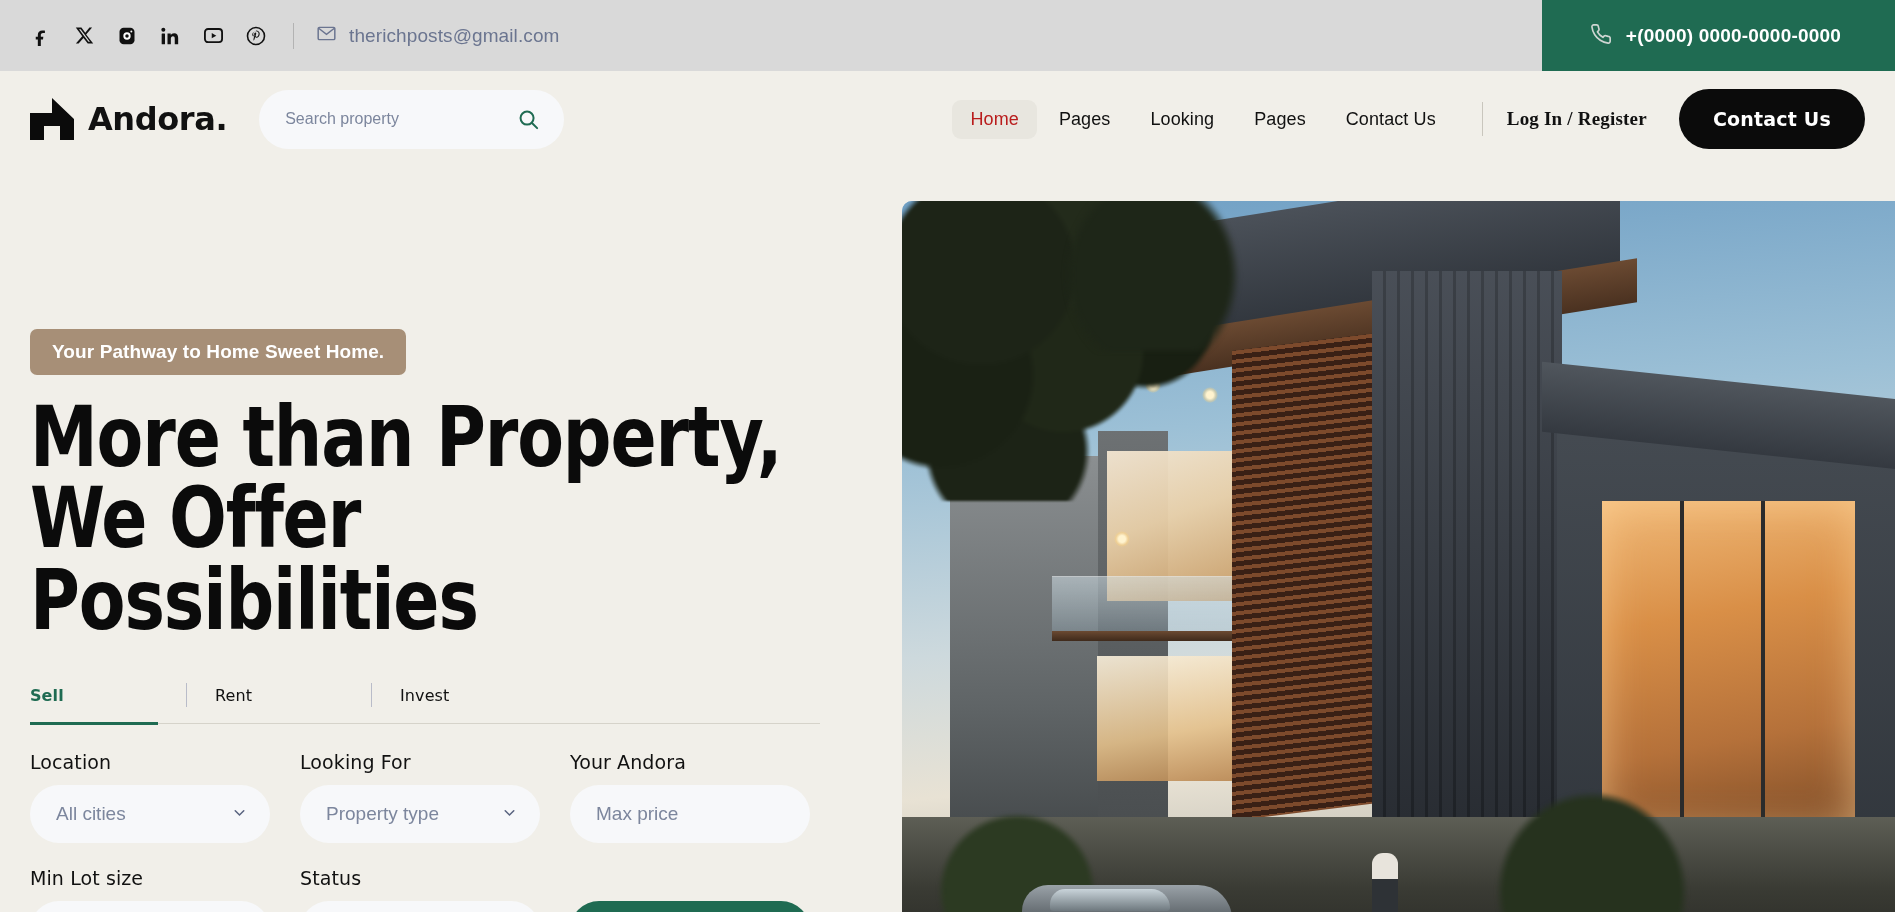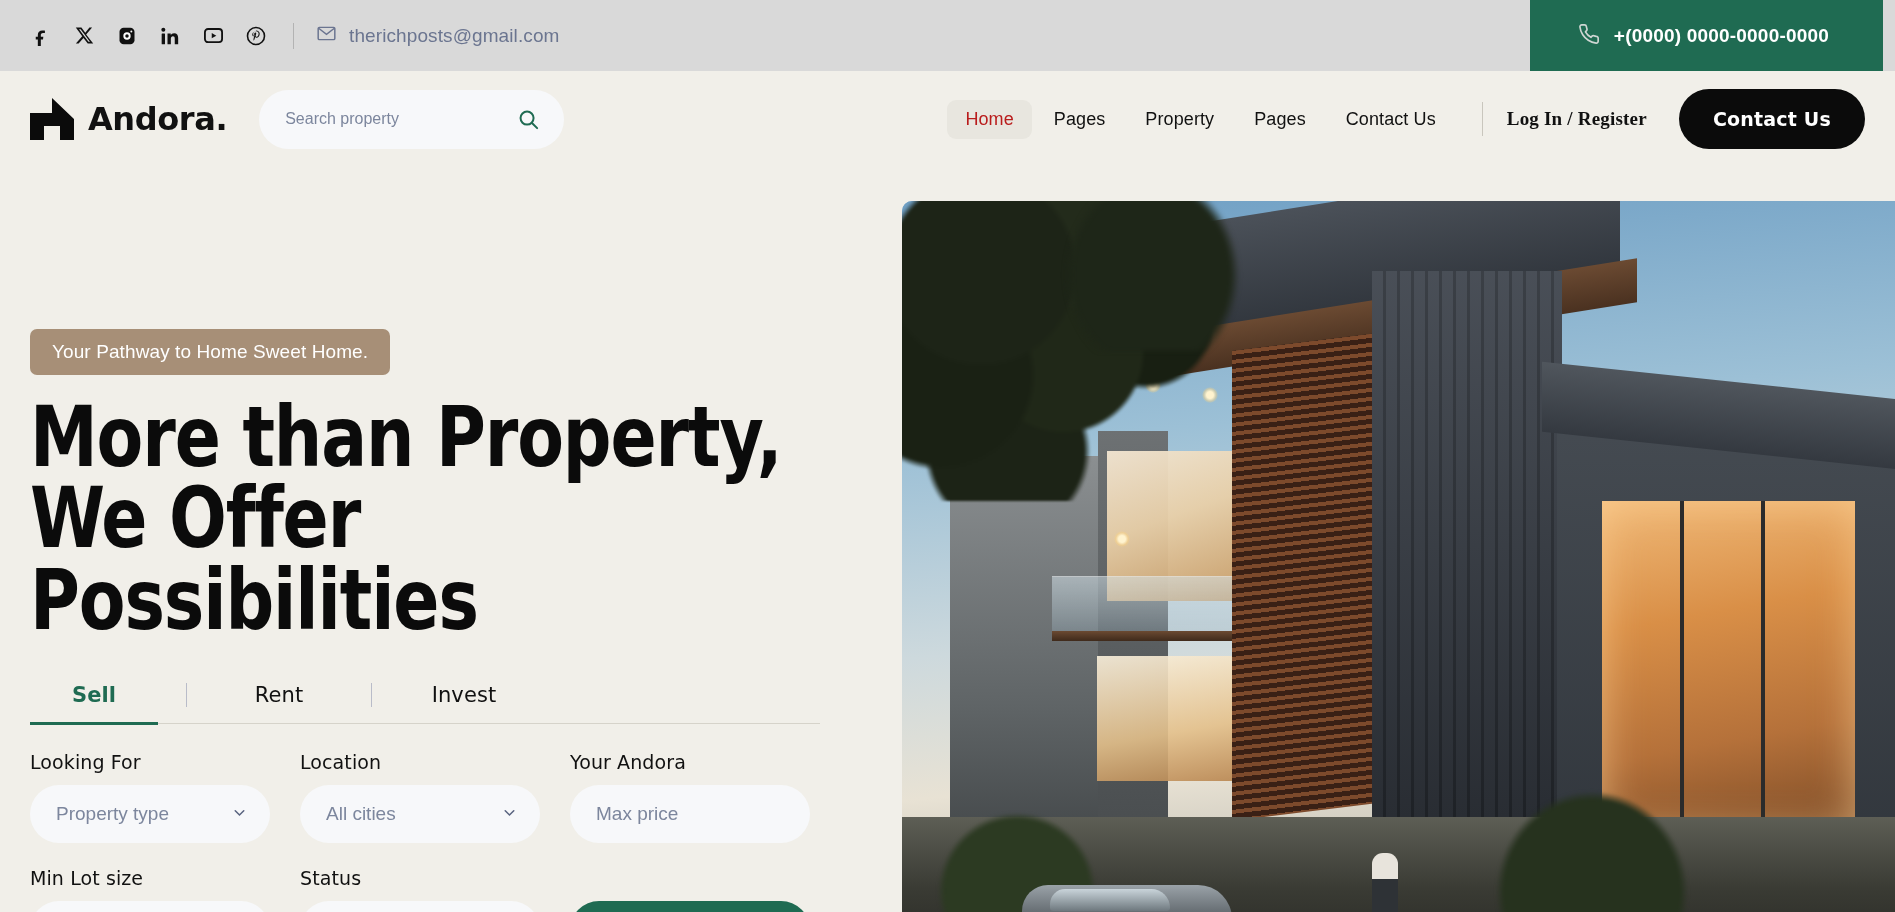--- a/index.html
+++ b/index.html
@@ -15,21 +15,21 @@
     height:71px; background:#d9d9d9; display:flex;
     align-items:center; position:relative;
   }
   .social-wrap { display:flex; align-items:center; gap:21px; padding-left:30px; }
   .social { width:22px; height:22px; display:flex; align-items:center; justify-content:center; color:#111; cursor:pointer; }
   .social svg { display:block; }
   .tb-divider { width:1px; height:26px; background:#b3b3b3; margin:0 22px 0 26px; }
   .mail-block { display:flex; align-items:center; gap:12px; }
   .mail-block .mtxt { font-size:19px; color:#6b7590; letter-spacing:.1px; }
   .phone-block {
-    position:absolute; right:12px; top:0; height:71px;
+    position:absolute; right:0; top:0; height:71px;
     background:#1f6b52; display:flex; align-items:center; gap:14px;
     padding:0 54px 0 48px; min-width:312px;
   }
   .phone-block .ptxt { color:#fff; font-size:19px; font-weight:700; letter-spacing:.2px; }
 
   
   .header {
     height:96px; display:flex; align-items:center;
     padding:0 30px; position:relative; background:#f1efe9;
   }
@@ -67,35 +67,35 @@
     font-size:19px; font-weight:700; letter-spacing:.2px;
     font-family:"DejaVu Sans", sans-serif; white-space:nowrap;
   }
 
   
   .hero { position:relative; height:745px; display:flex; }
   .hero-left { width:902px; padding:0 0 0 30px; position:relative; }
 
   .badge {
     display:inline-block; background:#a78f77; color:#fff;
-    font-size:19px; font-weight:400; padding:12px 22px;
+    font-size:19px; font-weight:700; padding:12px 22px;
     border-radius:7px; margin-top:162px; letter-spacing:.1px;
   }
   .headline {
     margin-top:22px; font-size:84px; line-height:.97;
     color:#0b0b0b; font-weight:700; letter-spacing:-1.2px;
     font-family:"DejaVu Sans Condensed","DejaVu Sans", sans-serif;
     transform:scaleX(.9); transform-origin:left center;
   }
 
   .tabs { margin-top:42px; width:790px; position:relative; }
   .tabrow { display:flex; align-items:center; }
   .tab {
-    font-size:21px; color:#111; cursor:pointer; padding:0 0 16px;
-    width:128px; text-align:center; letter-spacing:.1px;
+    font-size:16px; color:#111; cursor:pointer; padding:0 0 16px;
+    width:128px; text-align:left; letter-spacing:.1px;
     font-family:"DejaVu Sans", sans-serif;
   }
   .tab.active { color:#1f6b52; font-weight:700; }
   .tabdiv { width:1px; height:24px; background:#b9bcc9; margin:0 28px 16px; }
   .tabline { height:1px; background:#d6d3ca; width:100%; }
   .tabline-active { height:3px; width:128px; background:#1f6b52; margin-top:-2px; }
 
   .fields { margin-top:26px; display:flex; flex-wrap:wrap; gap:0 30px; width:800px; }
   .field { width:240px; }
   .field.row2 { margin-top:24px; }
@@ -334,21 +334,21 @@
           <circle cx="10.5" cy="10.5" r="6.8"></circle>
           <path d="M15.6 15.6L21 21"></path>
         </svg>
     </span>
   </div>
 
   <div class="nav">
     <div class="nav-links">
       <span class="nav-link active">Home</span>
       <span class="nav-link">Pages</span>
-      <span class="nav-link">Property</span>
+      <span class="nav-link">Looking</span>
       <span class="nav-link">Pages</span>
       <span class="nav-link">Contact Us</span>
     </div>
     <div class="nav-sep"></div>
     <span class="login">Log In / Register</span>
     <button class="contact-btn">Contact Us</button>
   </div>
 </div>
 
 <div class="hero">
@@ -367,35 +367,35 @@
         <span class="tab">Rent</span>
         <span class="tabdiv"></span>
         <span class="tab">Invest</span>
       </div>
       <div class="tabline"></div>
       <div class="tabline-active"></div>
     </div>
 
     <div class="fields">
       <div class="field">
-        <label class="flabel">Looking For</label>
+        <label class="flabel">Location</label>
         <div class="fctl">
-          <span class="fval">Property type</span>
+          <span class="fval">All cities</span>
           <span class="chev">
             <svg width="17" height="17" viewBox="0 0 24 24" fill="none" stroke="#5a6480" stroke-width="2.2" stroke-linecap="round">
                 <path d="M6 9.5l6 6 6-6"></path>
               </svg>
           </span>
         </div>
       </div>
 
       <div class="field">
-        <label class="flabel">Location</label>
+        <label class="flabel">Looking For</label>
         <div class="fctl">
-          <span class="fval">All cities</span>
+          <span class="fval">Property type</span>
           <span class="chev">
             <svg width="17" height="17" viewBox="0 0 24 24" fill="none" stroke="#5a6480" stroke-width="2.2" stroke-linecap="round">
                 <path d="M6 9.5l6 6 6-6"></path>
               </svg>
           </span>
         </div>
       </div>
 
       <div class="field">
         <label class="flabel">Your Andora</label>

